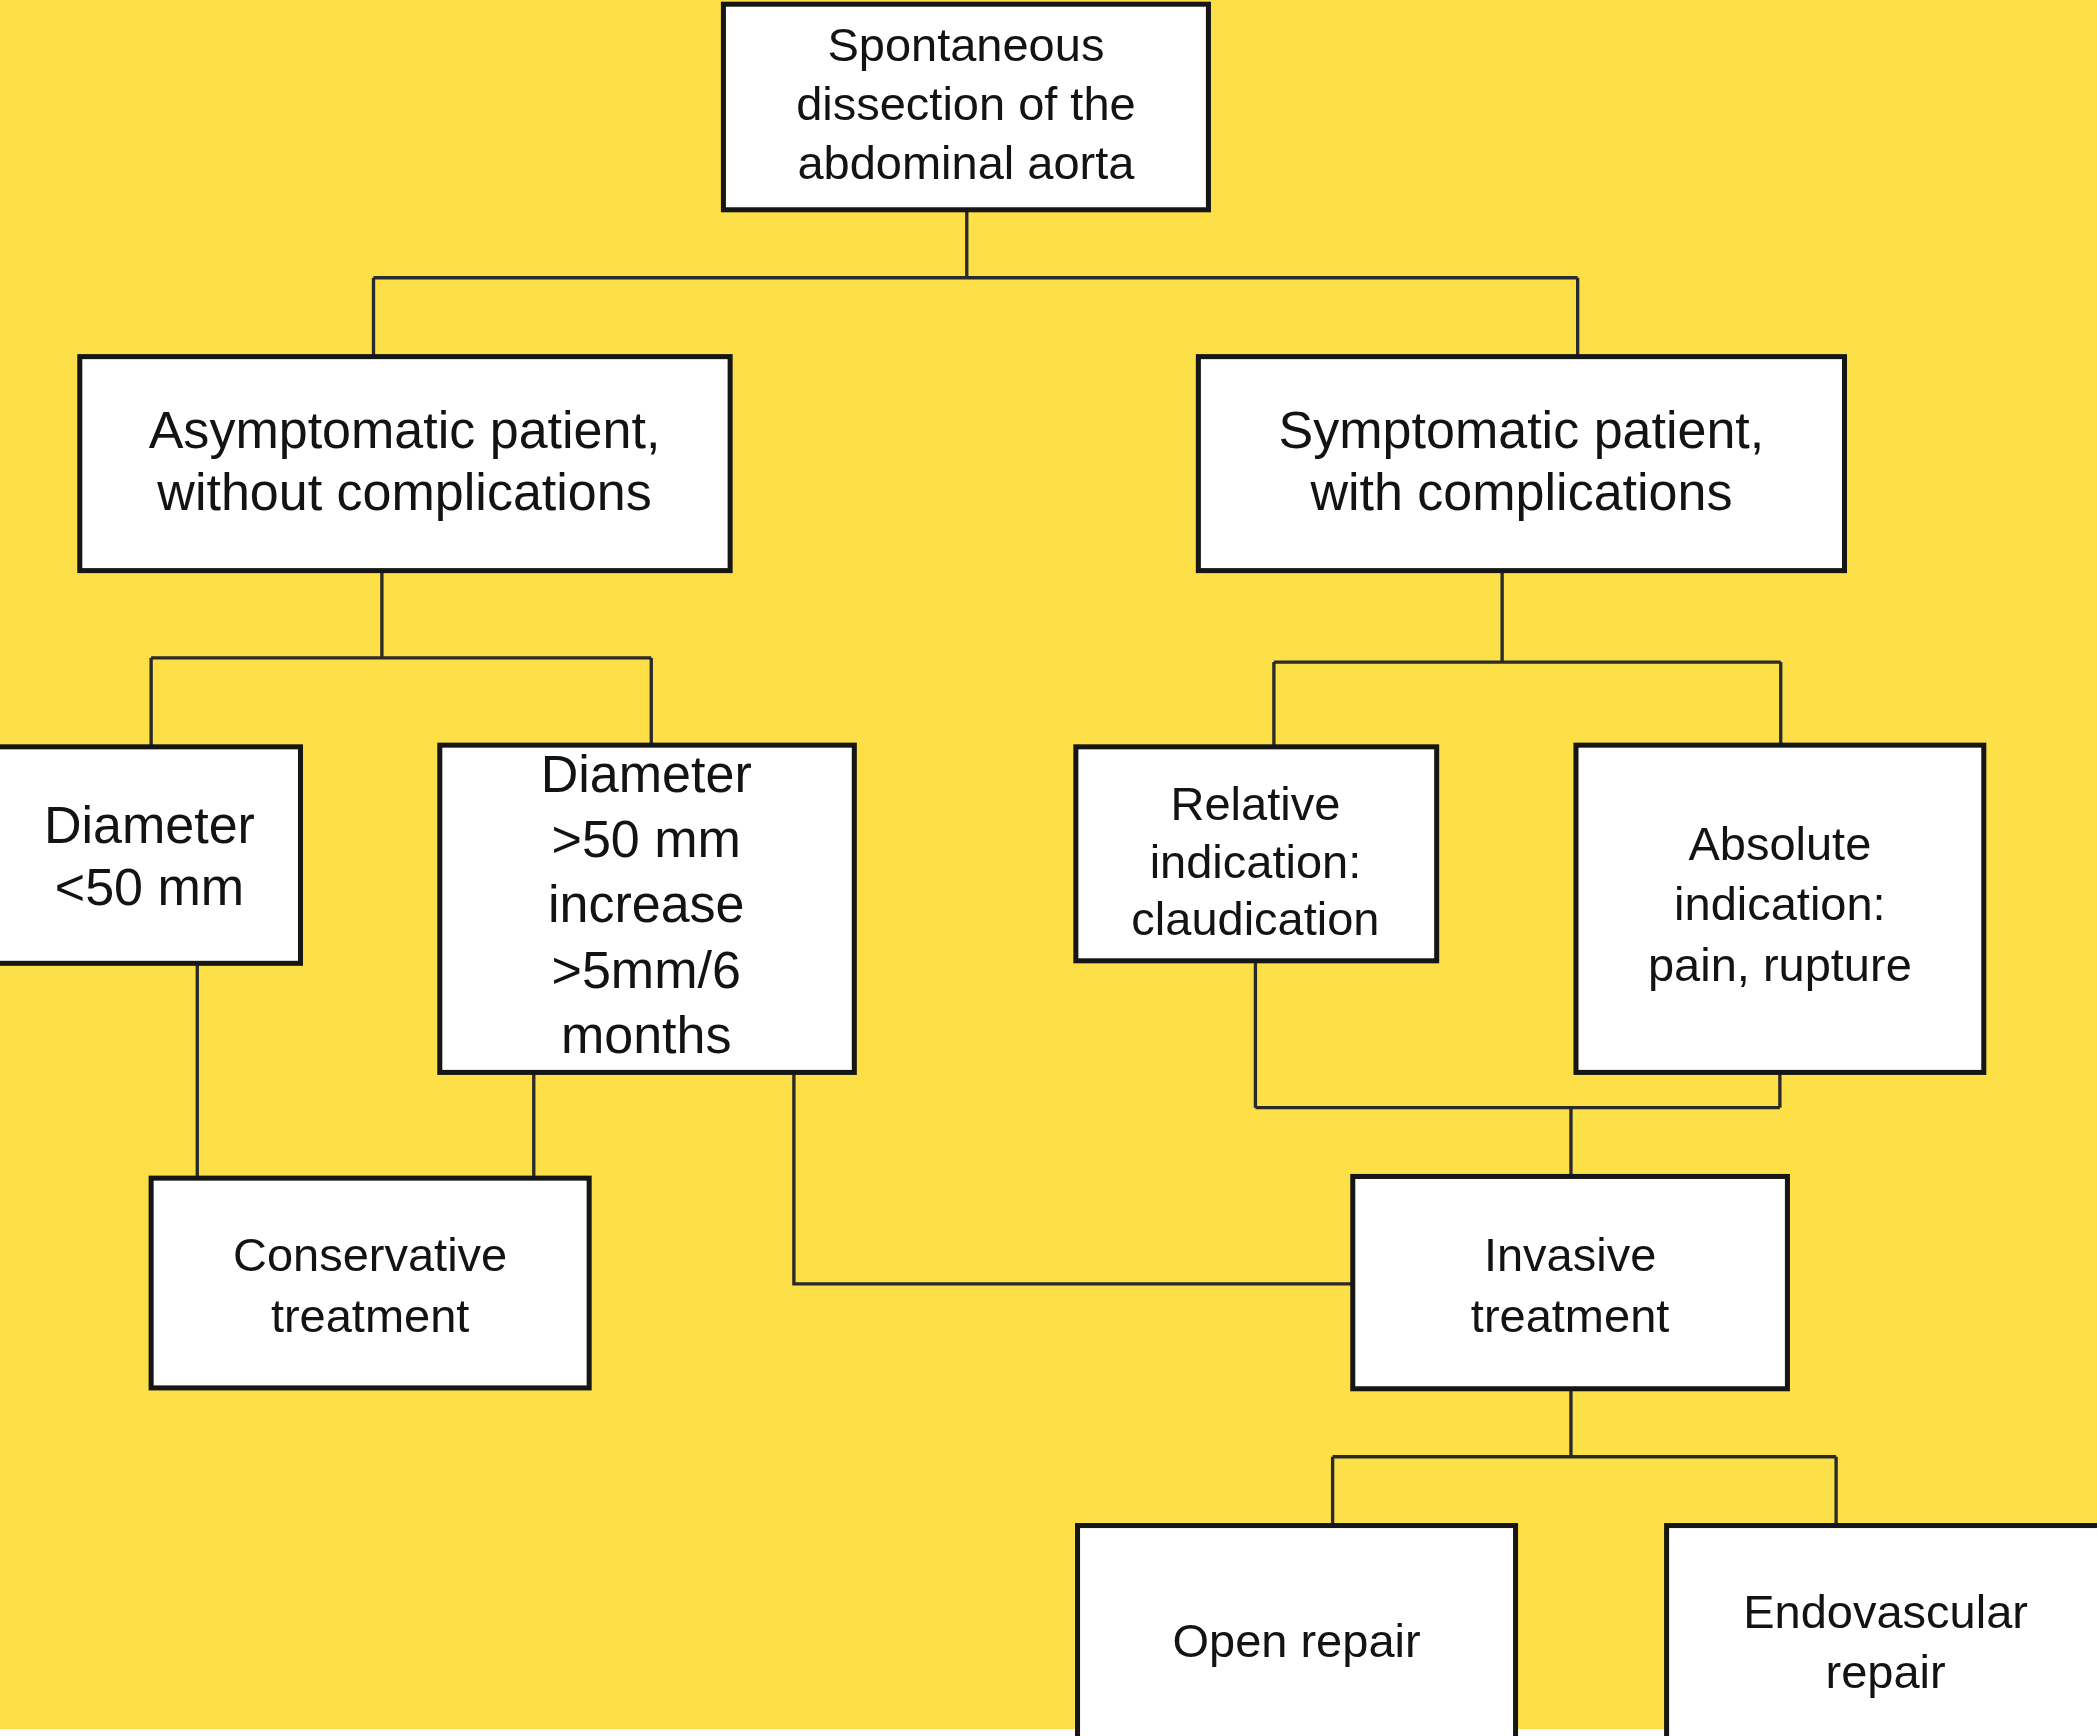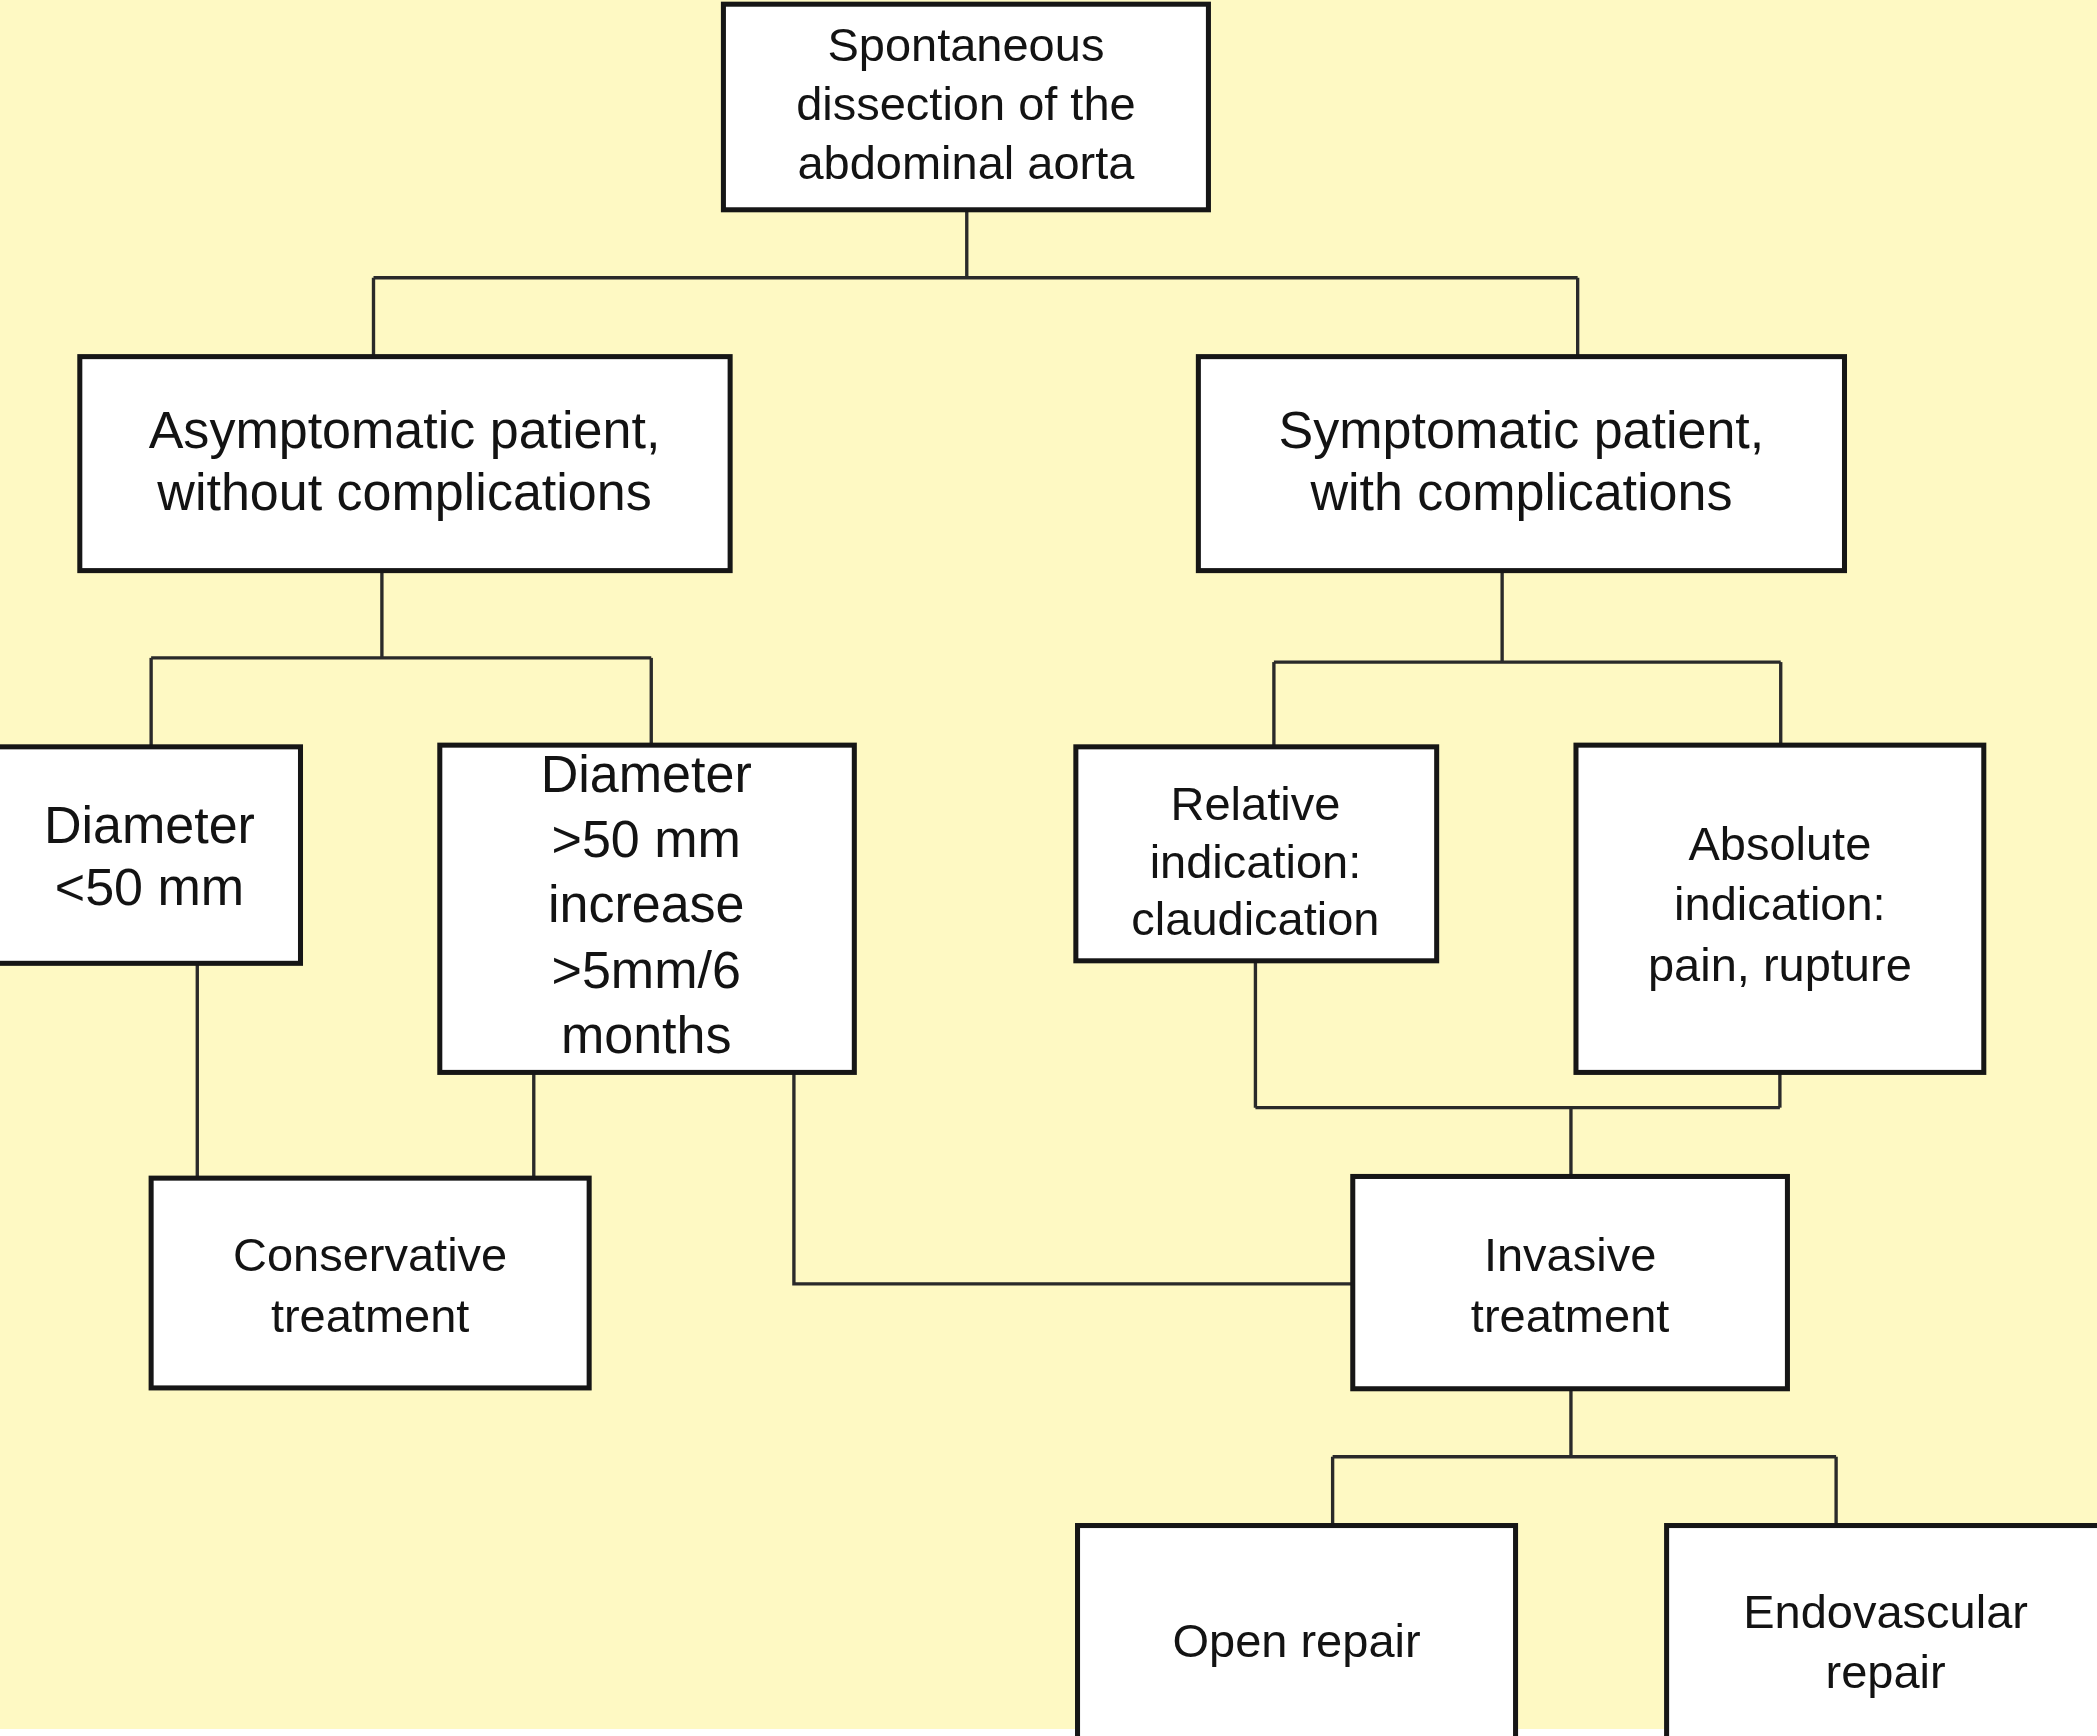--- a/index.html
+++ b/index.html
@@ -11,21 +11,21 @@
   body {
     width: 2098px;
     height: 1737px;
     overflow: hidden;
     font-family: "Liberation Sans", sans-serif;
   }
   #flowchart-root {
     position: relative;
     width: 2098px;
     height: 1729px;
-    background: #fef9c3;
+    background: #fde047;
   }
   svg.chart-svg {
     position: absolute;
     top: 0;
     left: 0;
     width: 2098px;
     height: 1737px;
     display: block;
   }
   .node-rect {

